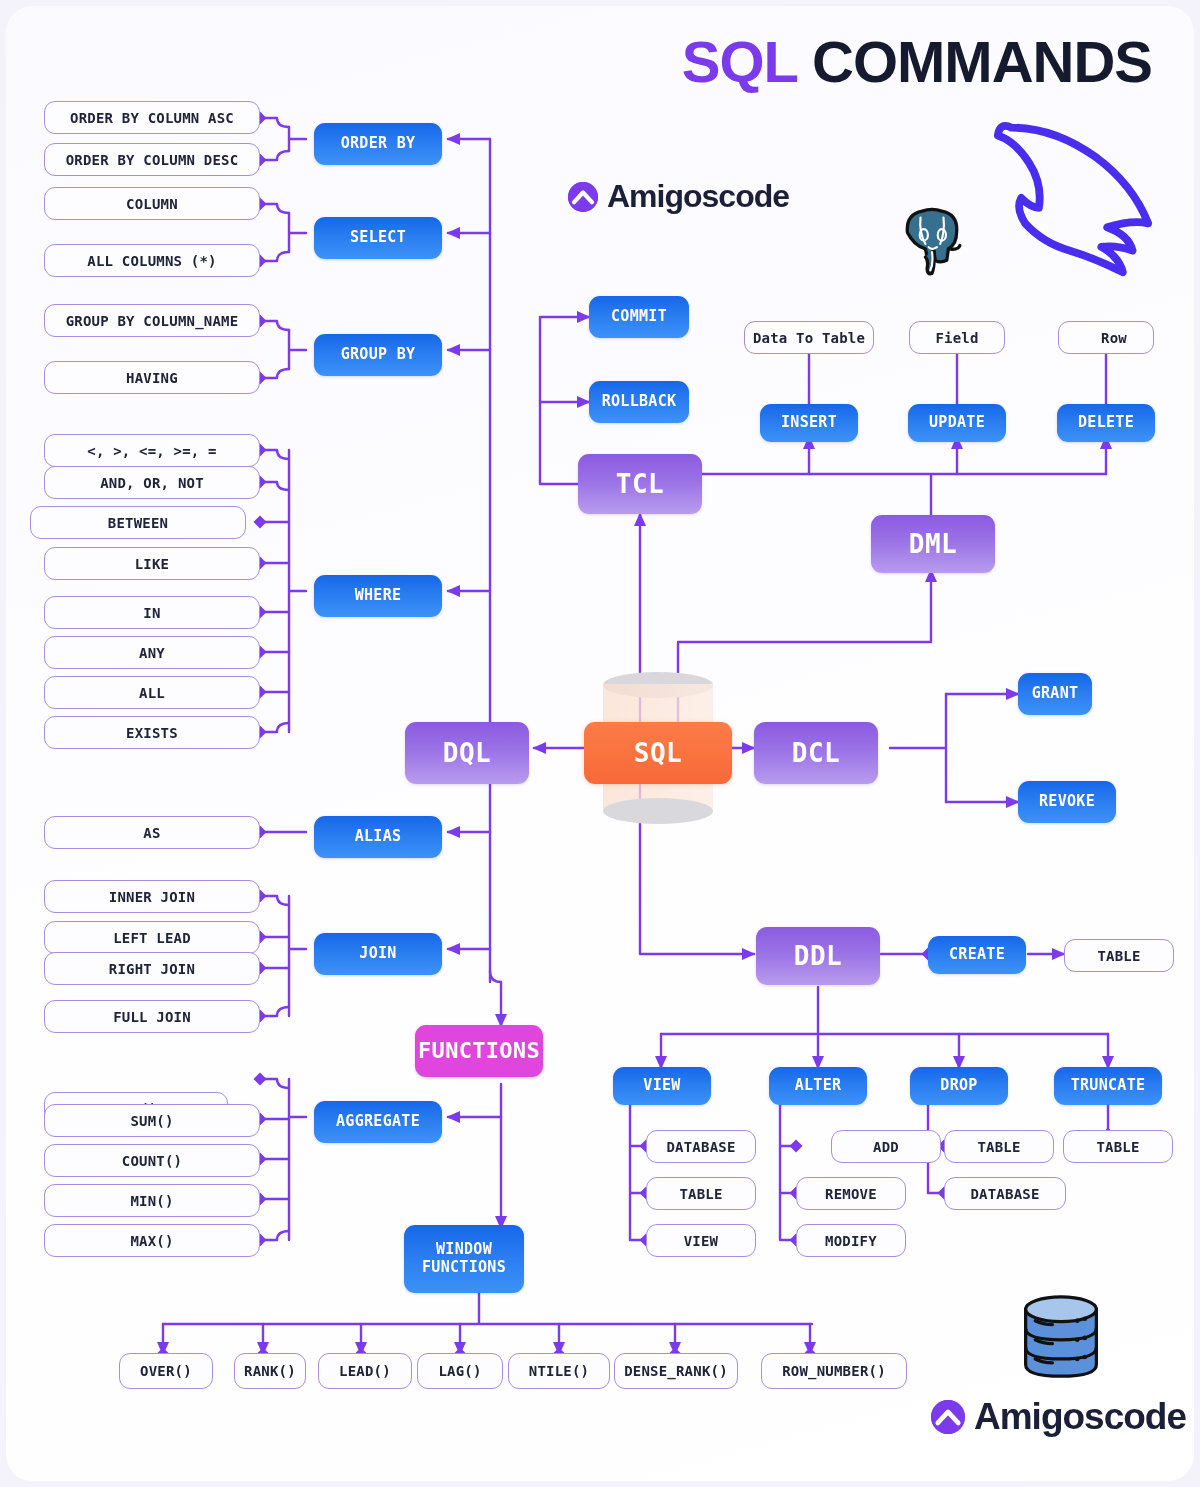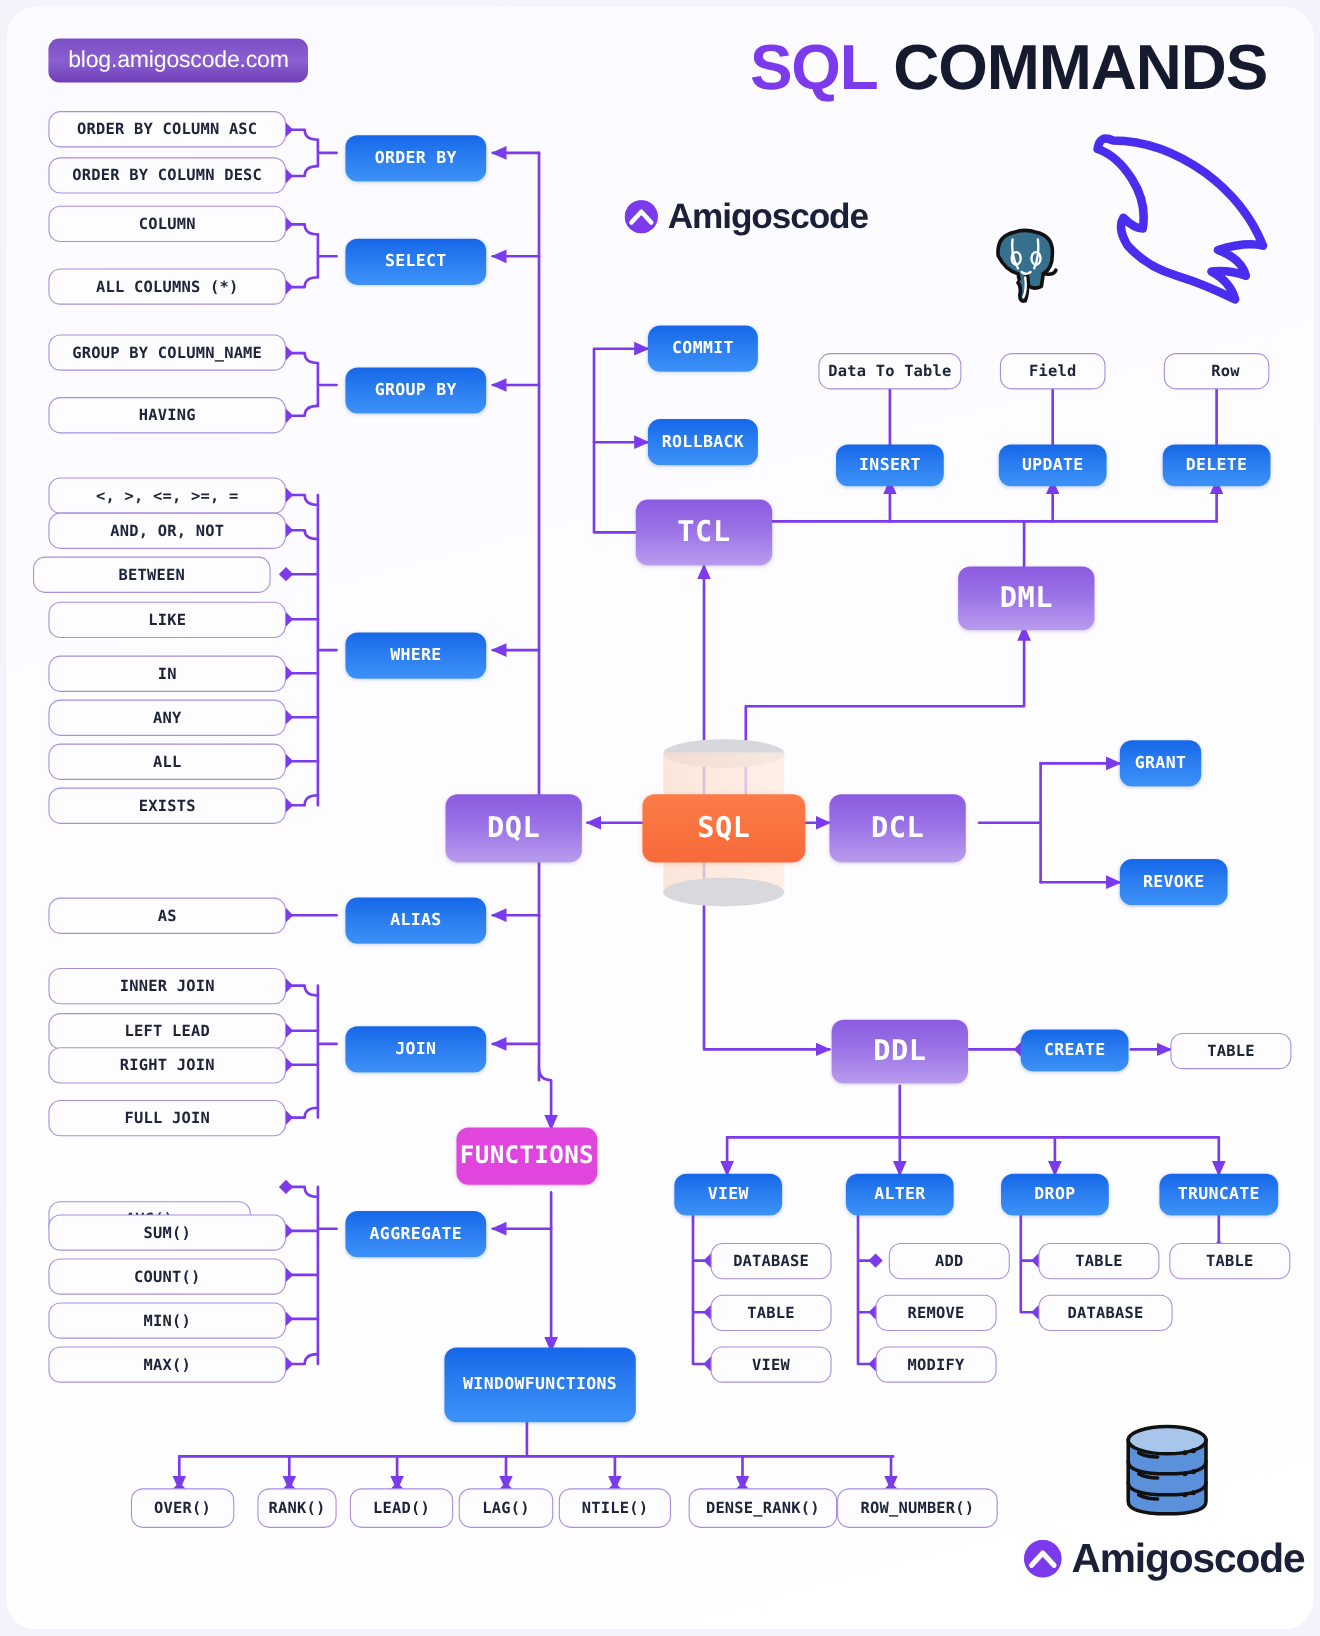--- a/index.html
+++ b/index.html
@@ -245,21 +245,20 @@
           <path d="M790 1133.5 L796.5 1140 L790 1146.5 L783.5 1140 Z"></path>
           <path d="M790 1180.5 L796.5 1187 L790 1193.5 L783.5 1187 Z"></path>
           <path d="M790 1227.5 L796.5 1234 L790 1240.5 L783.5 1234 Z"></path>
           <path d="M938 1133.5 L944.5 1140 L938 1146.5 L931.5 1140 Z"></path>
           <path d="M938 1180.5 L944.5 1187 L938 1193.5 L931.5 1187 Z"></path>
           <path d="M1102 1121.5 L1108.5 1128 L1102 1134.5 L1095.5 1128 Z"></path>
         </g>
     </g>
   </svg>
 
-  <div id="badge">blog.amigoscode.com</div>
   <div id="title">
     <span class="sql">SQL</span><span> COMMANDS</span>
   </div>
 
   <div class="logoRow" id="hdrLogo">
     <span class="logoMark">
       <svg viewBox="0 0 40 40" width="30" height="30">
           <circle cx="20" cy="20" r="20" fill="#7c3aed"></circle>
           <path d="M8 27 L20 14 L32 27" stroke="#fff" stroke-width="5.5" fill="none" stroke-linejoin="round" stroke-linecap="round"></path>
         </svg>
@@ -330,31 +329,31 @@
 
   <div class="node magenta mid" style="left:409px;top:1019px;width:128px;height:52px;">FUNCTIONS</div>
 
   <div class="node blue" style="left:308px;top:1095px;width:128px;height:42px;">AGGREGATE</div>
   <div class="leaf" style="left:38px;top:1086px;width:184px;height:33px;">AVG()</div>
   <div class="leaf" style="left:38px;top:1098px;width:216px;height:33px;">SUM()</div>
   <div class="leaf" style="left:38px;top:1138px;width:216px;height:33px;">COUNT()</div>
   <div class="leaf" style="left:38px;top:1178px;width:216px;height:33px;">MIN()</div>
   <div class="leaf" style="left:38px;top:1218px;width:216px;height:33px;">MAX()</div>
 
-  <div class="node blue" style="left:398px;top:1219px;width:174px;height:68px;flex-direction:row;">
+  <div class="node blue" style="left:398px;top:1219px;width:120px;height:68px;flex-direction:column;">
     <span>WINDOW</span>
     <span>FUNCTIONS</span>
   </div>
 
   <div class="leaf" style="left:113px;top:1347px;width:94px;height:36px;">OVER()</div>
   <div class="leaf" style="left:228px;top:1347px;width:72px;height:36px;">RANK()</div>
   <div class="leaf" style="left:312px;top:1347px;width:94px;height:36px;">LEAD()</div>
   <div class="leaf" style="left:411px;top:1347px;width:86px;height:36px;">LAG()</div>
   <div class="leaf" style="left:502px;top:1347px;width:102px;height:36px;">NTILE()</div>
-  <div class="leaf" style="left:608px;top:1347px;width:135px;height:36px;margin-left:12px;">DENSE_RANK()</div>
+  <div class="leaf" style="left:608px;top:1347px;width:124px;height:36px;">DENSE_RANK()</div>
   <div class="leaf" style="left:755px;top:1347px;width:146px;height:36px;">ROW_NUMBER()</div>
 
   <div class="node purple big" style="left:572px;top:448px;width:124px;height:60px;">TCL</div>
   <div class="node blue" style="left:583px;top:290px;width:100px;height:42px;">COMMIT</div>
   <div class="node blue" style="left:583px;top:375px;width:100px;height:42px;">ROLLBACK</div>
 
   <div class="node purple big" style="left:865px;top:509px;width:124px;height:58px;">DML</div>
   <div class="node blue" style="left:754px;top:398px;width:98px;height:38px;">INSERT</div>
   <div class="node blue" style="left:902px;top:398px;width:98px;height:38px;">UPDATE</div>
   <div class="node blue" style="left:1051px;top:398px;width:98px;height:38px;">DELETE</div>
@@ -372,21 +371,21 @@
 
   <div class="node blue" style="left:607px;top:1061px;width:98px;height:38px;">VIEW</div>
   <div class="node blue" style="left:763px;top:1061px;width:98px;height:38px;">ALTER</div>
   <div class="node blue" style="left:904px;top:1061px;width:98px;height:38px;">DROP</div>
   <div class="node blue" style="left:1048px;top:1061px;width:108px;height:38px;">TRUNCATE</div>
 
   <div class="leaf" style="left:640px;top:1124px;width:110px;height:33px;">DATABASE</div>
   <div class="leaf" style="left:640px;top:1171px;width:110px;height:33px;">TABLE</div>
   <div class="leaf" style="left:640px;top:1218px;width:110px;height:33px;">VIEW</div>
 
-  <div class="leaf" style="left:802px;top:1124px;width:110px;height:33px;">ADD</div>
+  <div class="leaf" style="left:825px;top:1124px;width:110px;height:33px;">ADD</div>
   <div class="leaf" style="left:790px;top:1171px;width:110px;height:33px;">REMOVE</div>
   <div class="leaf" style="left:790px;top:1218px;width:110px;height:33px;">MODIFY</div>
 
   <div class="leaf" style="left:938px;top:1124px;width:110px;height:33px;">TABLE</div>
   <div class="leaf" style="left:938px;top:1171px;width:122px;height:33px;">DATABASE</div>
 
   <div class="leaf" style="left:1057px;top:1124px;width:110px;height:33px;">TABLE</div>
 
   <svg id="dbicon" viewBox="0 0 90 100">
     <g stroke="#111" stroke-width="3.4" stroke-linecap="round" fill="#5b91da">

